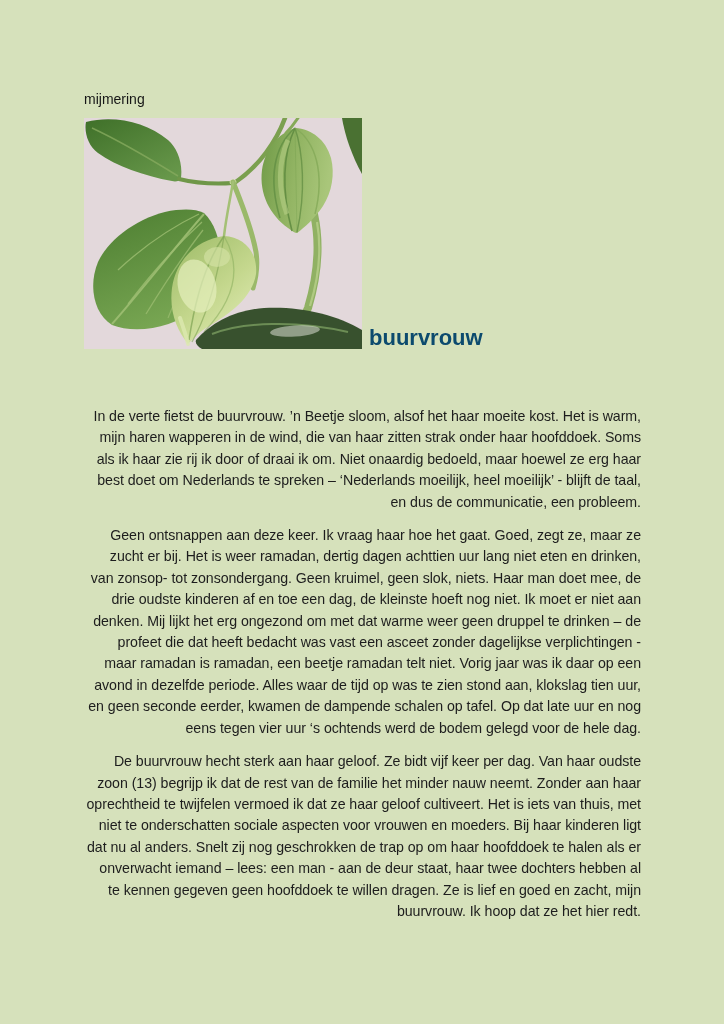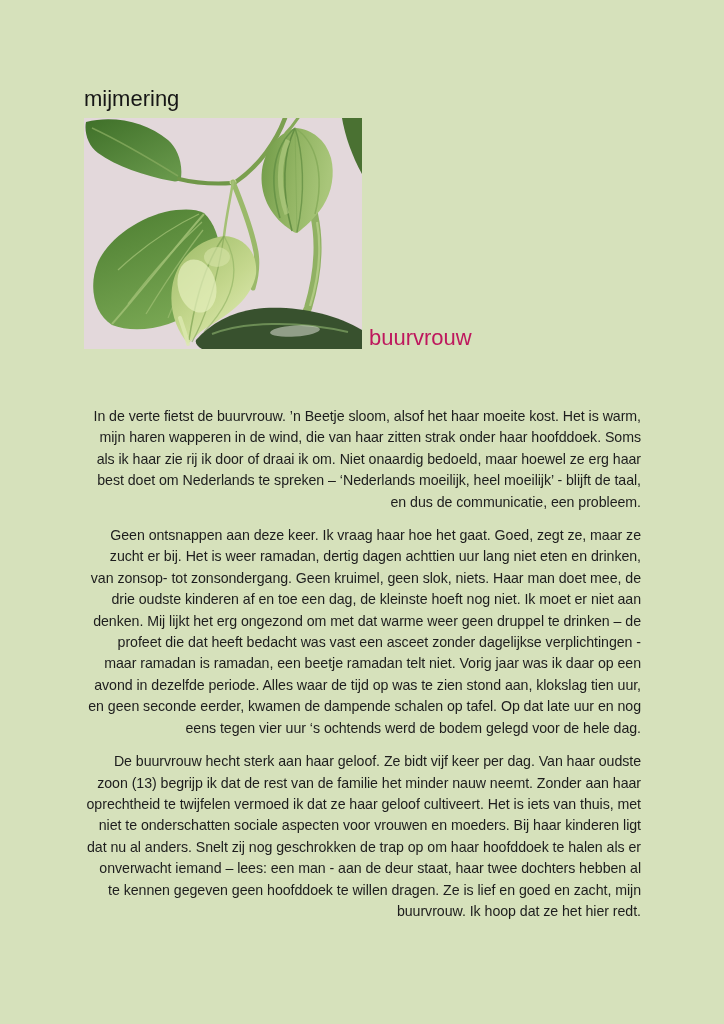--- a/index.html
+++ b/index.html
@@ -6,30 +6,30 @@
   .page {
     position:relative;
     width:724px; height:1024px;
     background:#d6e1bb;
     font-family:"Liberation Sans", sans-serif;
     color:#1c1c1c;
     overflow:hidden;
   }
   .title {
     position:absolute; left:84px; top:86px;
-    font-size:22px; line-height:26px; color:#161616;
+    font-size:14px; line-height:26px; color:#161616;
   }
   .photo {
     position:absolute; left:84px; top:118px;
     width:278px; height:231px;
   }
   .photo svg { display:block; }
   .caption {
     position:absolute; left:369px; top:324px;
-    font-size:22px; line-height:28px; color:#be185d;
+    font-size:22px; line-height:28px; color:#0c4a6e;font-weight:bold;
   }
   .content {
     position:absolute; left:84px; top:406px; width:557px;
     font-size:14.2px; line-height:21.4px; letter-spacing:-0.05px;
     color:#1d1d1d;
   }
   .content p { margin:0 0 12px 0;text-align:right; }
   .signature {
     position:absolute; left:84px; top:882px; width:548px;
     text-align:right; padding-right:6px; box-sizing:border-box;

